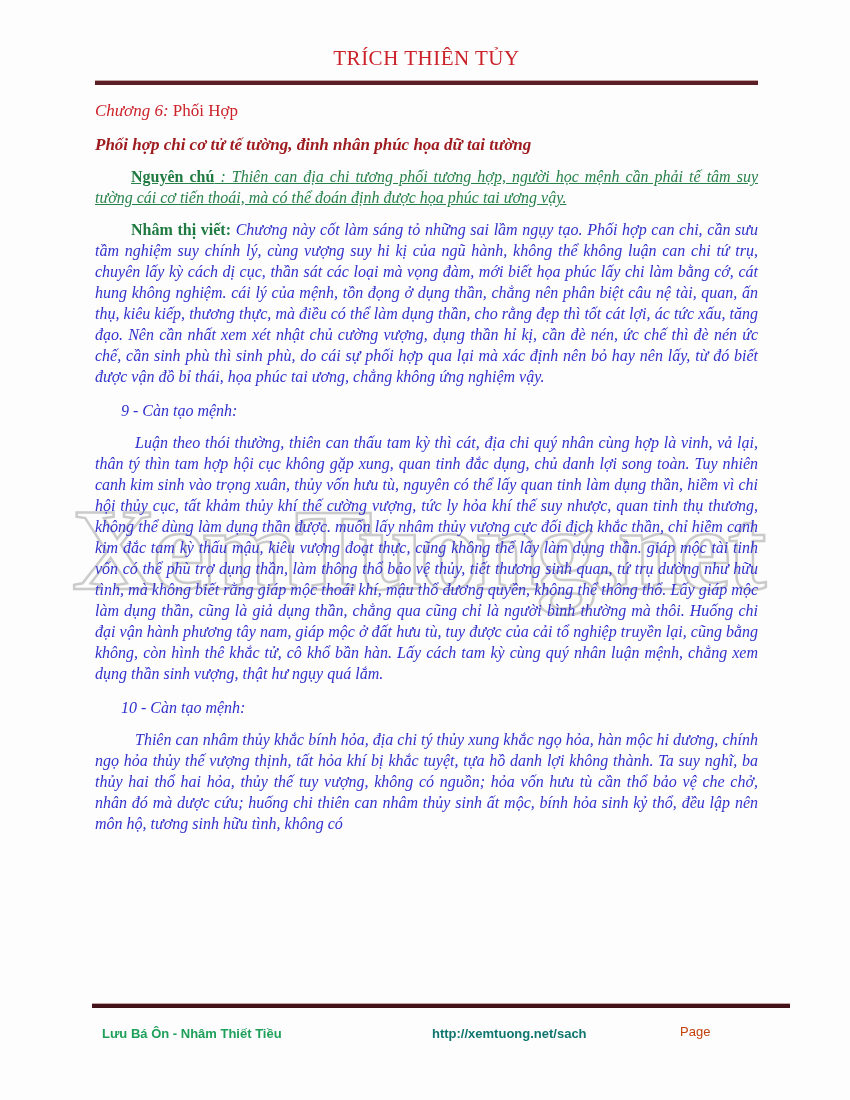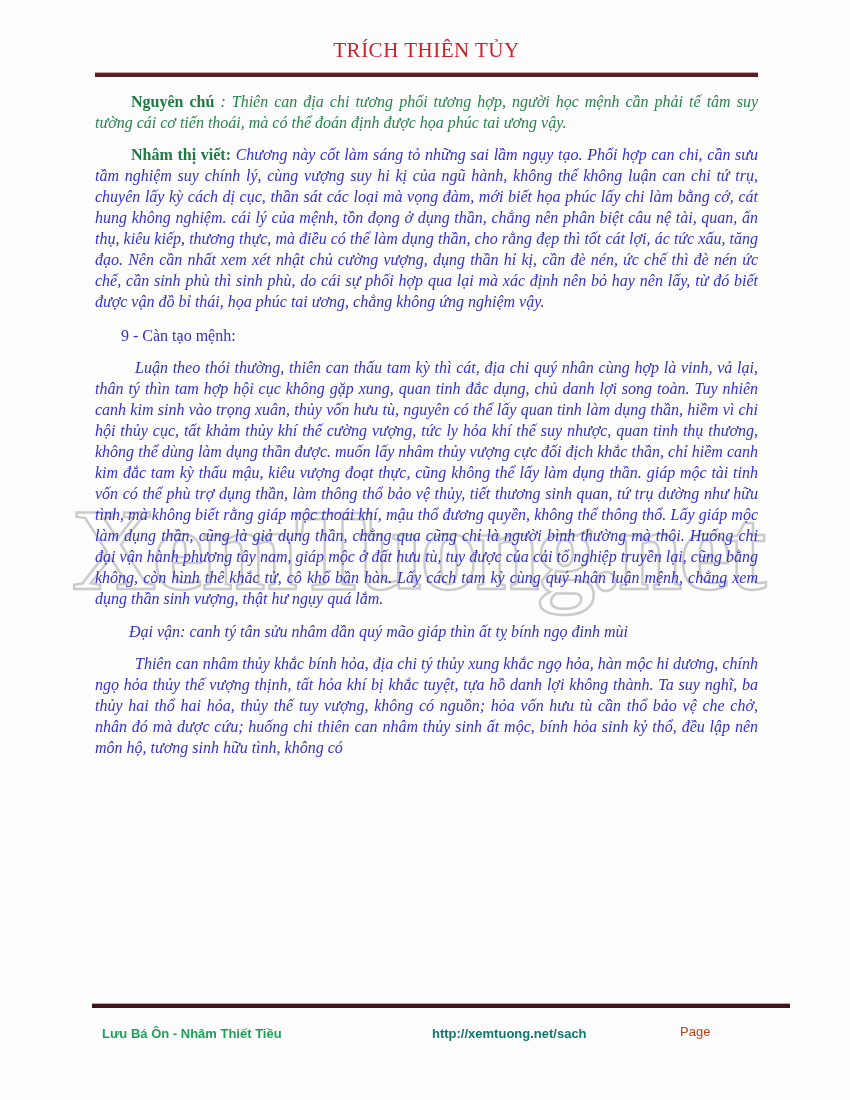--- a/index.html
+++ b/index.html
@@ -29,21 +29,21 @@
   .content{
     position:absolute;
     left:95px;top:38px;width:663px;
     z-index:1;
   }
   .doc-title{
     text-align:center;
     color:#cb2129;
     font-size:21px;
     letter-spacing:.5px;
-    margin:0 0 9px 0;
+    margin:8px 0 9px 0;
     font-weight:normal;
   }
   .rule{
     height:0;
     border-top:1px solid #c7a4a6;
     border-bottom:4px solid #5a2026;
     margin-bottom:14px;
   }
   .chapter-line{
     color:#cb2129;
@@ -58,21 +58,21 @@
     font-style:italic;
     margin:14px 0 8px 0;
   }
   p{margin:11px 0;font-size:16px;line-height:21px;}
   .justify{text-align:justify;}
   .indent{text-indent:40px;}
   .green-par{color:#27824a;font-style:italic;}
   .green-label{color:#1f7a41;font-weight:bold;font-style:normal;}
   .blue-body{color:#3030cc;font-style:italic;}
   .section-heading{
-    color:#3030cc;
+    color:#3030cc;font-style:italic;
     text-indent:26px;margin:13px 0 9px 0;
   }
   .pillars{
     color:#1b1bc4;font-weight:bold;
     text-indent:28px;margin:12px 0 9px 0;
   }
   .dai-van{
     color:#3030cc;font-style:italic;
     text-indent:34px;margin:12px 0 9px 0;
   }
@@ -112,30 +112,32 @@
 <div class="page">
 
   <div class="watermark">XemTuong.net</div>
 
   <div class="content">
 
     <h1 class="doc-title">TRÍCH THIÊN TỦY</h1>
 
     <div class="rule"></div>
 
+    <div class="chapter-line"><span class="chap-label">Chương 6:</span><span> Phối Hợp</span></div>
 
+    <div class="chapter-subtitle">Phối hợp chi cơ tử tế tường, đinh nhân phúc họa dữ tai tường</div>
 
-    <p class="green-par justify" style="text-indent:36px;"><span class="green-label">Nguyên chú</span><span> : Thiên can địa chi tương phối tương hợp, người học mệnh cần phải tế tâm suy tường cái cơ tiến thoái, mà có thể đoán định được họa phúc tai ương vậy.</span></p>
+    <p class="green-par justify" style="text-indent:36px;text-decoration:underline;"><span class="green-label">Nguyên chú</span><span> : Thiên can địa chi tương phối tương hợp, người học mệnh cần phải tế tâm suy tường cái cơ tiến thoái, mà có thể đoán định được họa phúc tai ương vậy.</span></p>
 
     <p class="blue-body justify" style="text-indent:36px;"><span class="green-label">Nhâm thị viết:</span><span> Chương này cốt làm sáng tỏ những sai lầm ngụy tạo. Phối hợp can chi, cần sưu tầm nghiệm suy chính lý, cùng vượng suy hi kị của ngũ hành, không thể không luận can chi tứ trụ, chuyên lấy kỳ cách dị cục, thần sát các loại mà vọng đàm, mới biết họa phúc lấy chi làm bằng cớ, cát hung không nghiệm. cái lý của mệnh, tồn đọng ở dụng thần, chẳng nên phân biệt câu nệ tài, quan, ấn thụ, kiêu kiếp, thương thực, mà điều có thể làm dụng thần, cho rằng đẹp thì tốt cát lợi, ác tức xấu, tăng đạo. Nên cần nhất xem xét nhật chủ cường vượng, dụng thần hỉ kị, cần đè nén, ức chế thì đè nén ức chế, cần sinh phù thì sinh phù, do cái sự phối hợp qua lại mà xác định nên bỏ hay nên lấy, từ đó biết được vận đồ bỉ thái, họa phúc tai ương, chẳng không ứng nghiệm vậy.</span></p>
 
     <p class="section-heading">9 - Càn tạo mệnh:</p>
     <p class="blue-body justify indent">Luận theo thói thường, thiên can thấu tam kỳ thì cát, địa chi quý nhân cùng hợp là vinh, vả lại, thân tý thìn tam hợp hội cục không gặp xung, quan tinh đắc dụng, chủ danh lợi song toàn. Tuy nhiên canh kim sinh vào trọng xuân, thủy vốn hưu tù, nguyên có thể lấy quan tinh làm dụng thần, hiềm vì chi hội thủy cục, tất khảm thủy khí thế cường vượng, tức ly hỏa khí thế suy nhược, quan tinh thụ thương, không thể dùng làm dụng thần được. muốn lấy nhâm thủy vượng cực đối địch khắc thần, chỉ hiềm canh kim đắc tam kỳ thấu mậu, kiêu vượng đoạt thực, cũng không thể lấy làm dụng thần. giáp mộc tài tinh vốn có thể phù trợ dụng thần, làm thông thổ bảo vệ thủy, tiết thương sinh quan, tứ trụ dường như hữu tình, mà không biết rằng giáp mộc thoái khí, mậu thổ đương quyền, không thể thông thổ. Lấy giáp mộc làm dụng thần, cũng là giả dụng thần, chẳng qua cũng chỉ là người bình thường mà thôi. Huống chi đại vận hành phương tây nam, giáp mộc ở đất hưu tù, tuy được của cải tổ nghiệp truyền lại, cũng bằng không, còn hình thê khắc tử, cô khổ bần hàn. Lấy cách tam kỳ cùng quý nhân luận mệnh, chẳng xem dụng thần sinh vượng, thật hư ngụy quá lắm.</p>
 
-    <p class="dai-van">Đại vận: canh tý tân sửu nhâm dần quý mão giáp thìn ất tỵ bính ngọ đinh mùi</p>
+    <p class="section-heading">10 - Càn tạo mệnh:</p>
     <p class="blue-body justify indent">Thiên can nhâm thủy khắc bính hỏa, địa chi tý thủy xung khắc ngọ hỏa, hàn mộc hi dương, chính ngọ hỏa thủy thế vượng thịnh, tất hỏa khí bị khắc tuyệt, tựa hồ danh lợi không thành. Ta suy nghĩ, ba thủy hai thổ hai hỏa, thủy thế tuy vượng, không có nguồn; hỏa vốn hưu tù cần thổ bảo vệ che chở, nhân đó mà dược cứu; huống chi thiên can nhâm thủy sinh ất mộc, bính hỏa sinh kỷ thổ, đều lập nên môn hộ, tương sinh hữu tình, không có</p>
 
   </div>
 
   <div class="footer-rule"></div>
 
   <div class="footer-meta">
     <span class="footer-authors">Lưu Bá Ôn - Nhâm Thiết Tiều</span>
     <span class="footer-url">http://xemtuong.net/sach</span>
     <span class="footer-page">Page</span>

